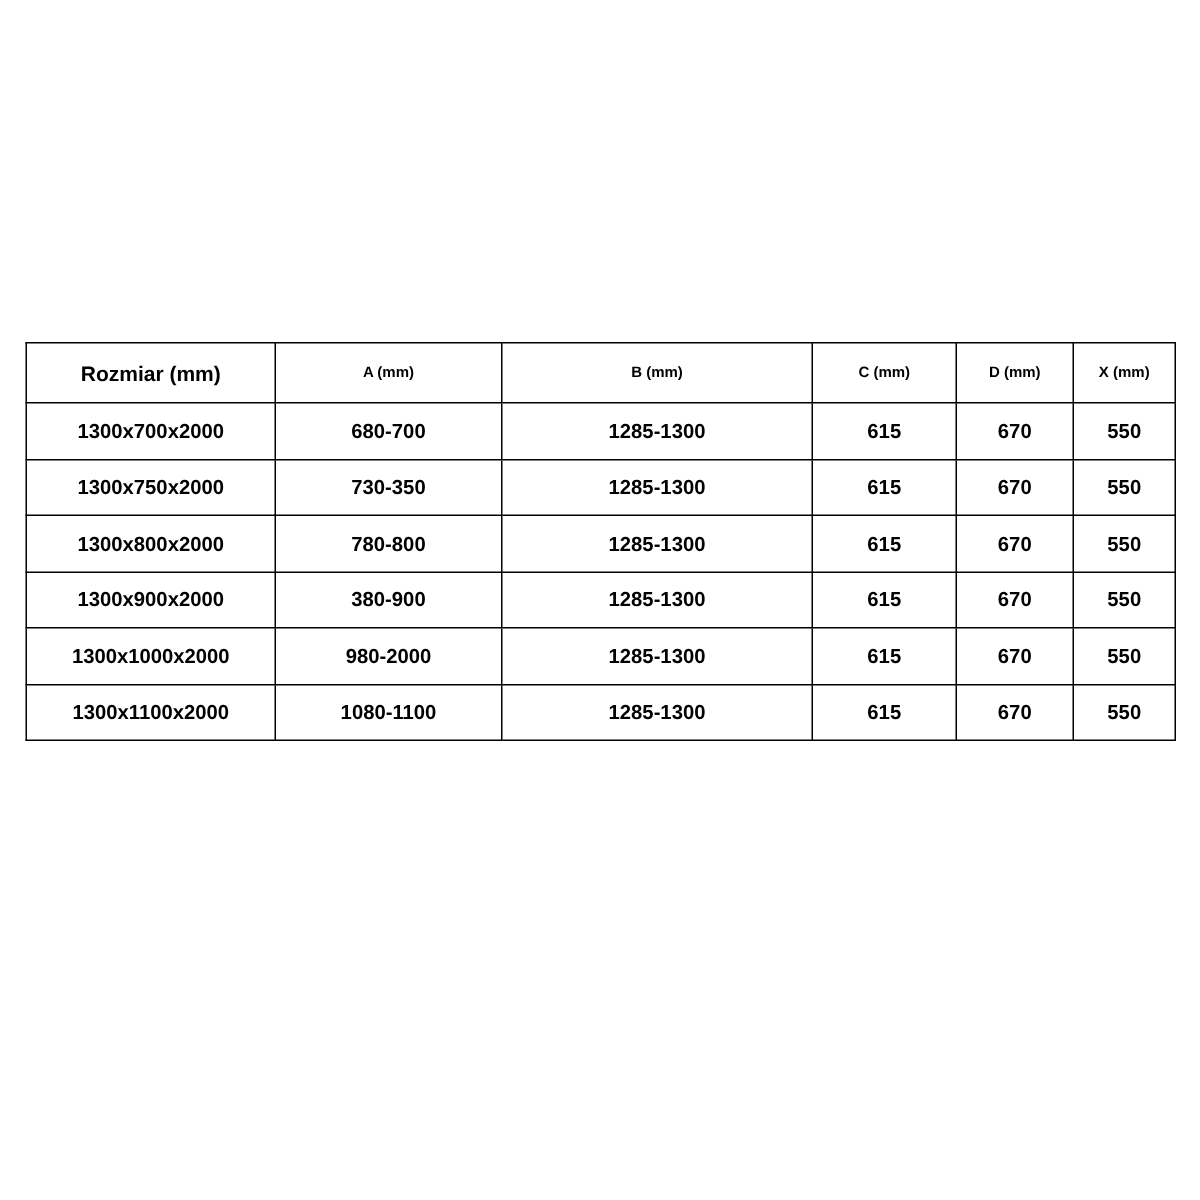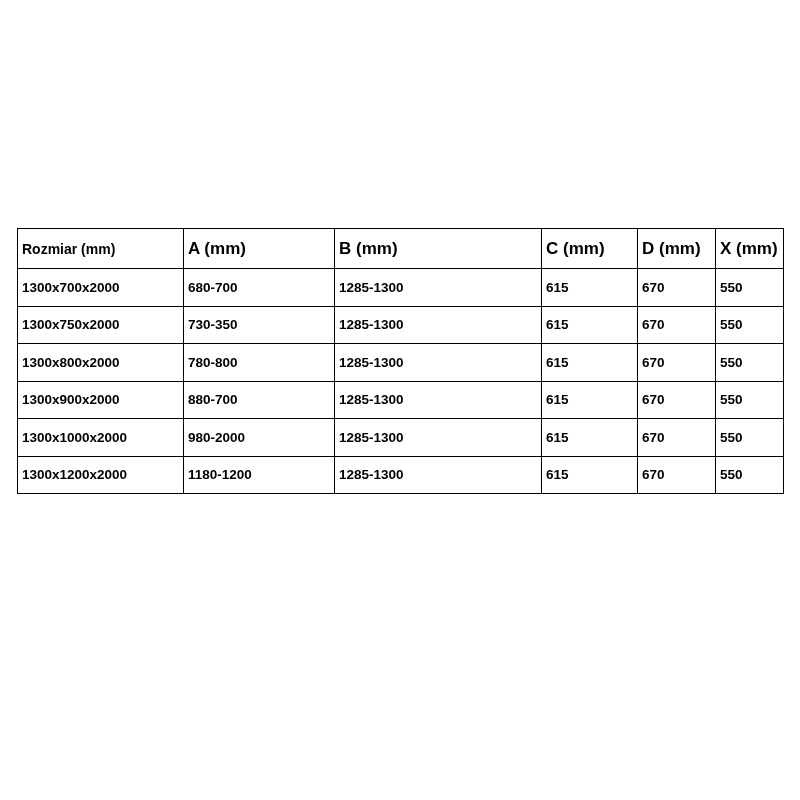--- a/index.html
+++ b/index.html
@@ -35,31 +35,31 @@
   table.spec col.c0 { width: 166px; }
   table.spec col.c1 { width: 151px; }
   table.spec col.c2 { width: 207px; }
   table.spec col.c3 { width: 96px; }
   table.spec col.c4 { width: 78px; }
   table.spec col.c5 { width: 68px; }
 
   table.spec th,
   table.spec td {
     border: 1px solid #000000;
-    text-align: left;
+    text-align: center;
     vertical-align: middle;
     font-weight: bold;
     font-size: 13.5px;
     height: 37.5px;
     padding: 0 4px;
     box-sizing: border-box;
     white-space: nowrap;
   }
   table.spec thead th {
-    font-size: 17px;
+    font-size: 10px;
     height: 40px;
   }
   table.spec th.h0 { font-size: 14px; }
 </style>
 </head>
 <body>
 
 <div class="page">
   <div class="table-wrap">
     <table class="spec">
@@ -101,37 +101,37 @@
         <tr>
           <td>1300x800x2000</td>
           <td>780-800</td>
           <td>1285-1300</td>
           <td>615</td>
           <td>670</td>
           <td>550</td>
         </tr>
         <tr>
           <td>1300x900x2000</td>
-          <td>880-700</td>
+          <td>380-900</td>
           <td>1285-1300</td>
           <td>615</td>
           <td>670</td>
           <td>550</td>
         </tr>
         <tr>
           <td>1300x1000x2000</td>
           <td>980-2000</td>
           <td>1285-1300</td>
           <td>615</td>
           <td>670</td>
           <td>550</td>
         </tr>
         <tr>
-          <td>1300x1200x2000</td>
-          <td>1180-1200</td>
+          <td>1300x1100x2000</td>
+          <td>1080-1100</td>
           <td>1285-1300</td>
           <td>615</td>
           <td>670</td>
           <td>550</td>
         </tr>
       </tbody>
     </table>
   </div>
 </div>
 

